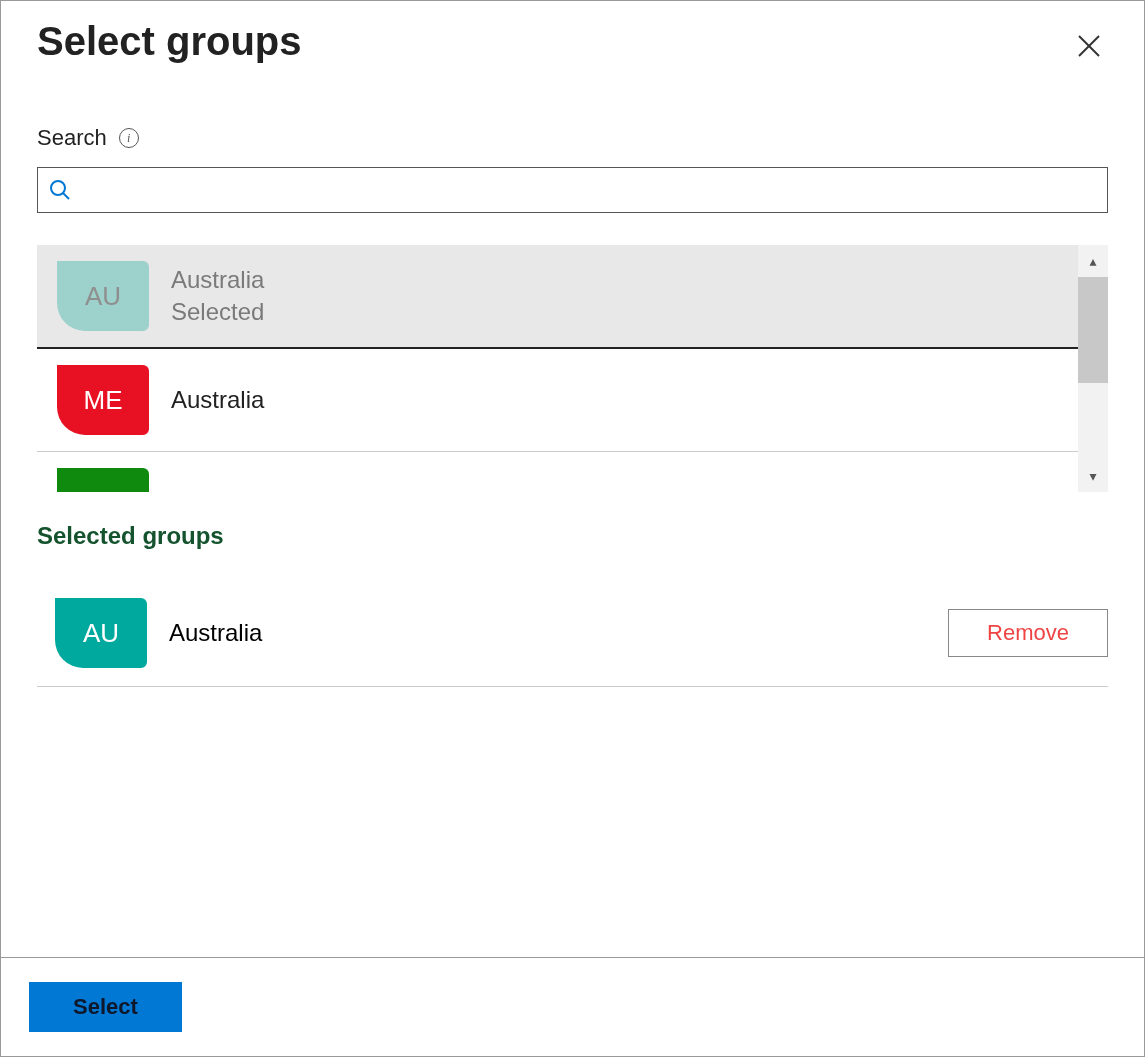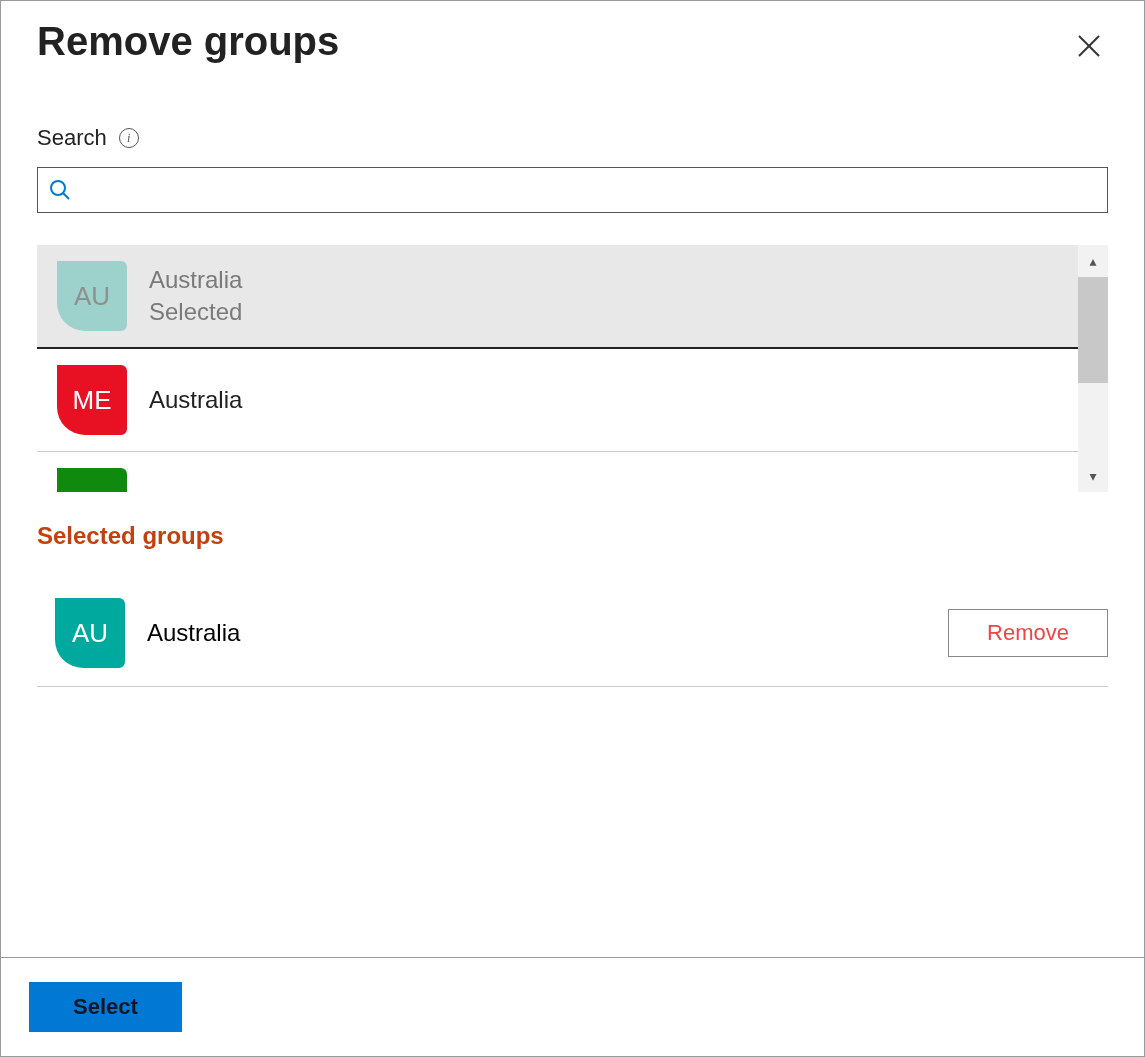--- a/index.html
+++ b/index.html
@@ -93,21 +93,21 @@
       gap: 22px;
       padding: 16px 20px;
       border-bottom: 1px solid #ccc;
       cursor: pointer;
     }
     .list-item.selected {
       background: #e8e8e8;
       border-bottom: 2px solid #222;
     }
     .avatar {
-      width: 70px;
+      width: 92px;
       height: 70px;
       border-radius: 0 6px 6px 28px;
       display: flex;
       align-items: center;
       justify-content: center;
       font-size: 26px;
       font-weight: 400;
       color: #fff;
     }
     .avatar.muted { opacity: 0.6; }
@@ -144,21 +144,21 @@
     }
     .sb-thumb {
       position: absolute;
       top: 0; left: 0; right: 0;
       height: 58%;
       background: #c8c8c8;
     }
     .section-heading {
       font-size: 24px;
       font-weight: 700;
-      color: #c2410c;
+      color: #14532d;
       margin-bottom: 36px;
     }
     .selected-item {
       display: flex;
       align-items: center;
       padding: 12px 0 18px 18px;
       border-bottom: 1px solid #ccc;
     }
     .selected-item .avatar { margin-right: 22px; }
     .selected-item .s-label {
@@ -185,21 +185,21 @@
       font-weight: 600;
       padding: 12px 44px;
       cursor: pointer;
     }
   </style>
 </head>
 <body>
 
 <div class="main">
   <div class="header">
-    <h1 class="title">Remove groups</h1>
+    <h1 class="title">Select groups</h1>
     <button class="close-btn">
       <svg width="26" height="26" viewBox="0 0 26 26">
         <line x1="3" y1="3" x2="23" y2="23" stroke="#333" stroke-width="2"></line>
         <line x1="23" y1="3" x2="3" y2="23" stroke="#333" stroke-width="2"></line>
       </svg>
     </button>
   </div>
 
   <div class="search-label-row">
     <span class="search-label">Search</span>

